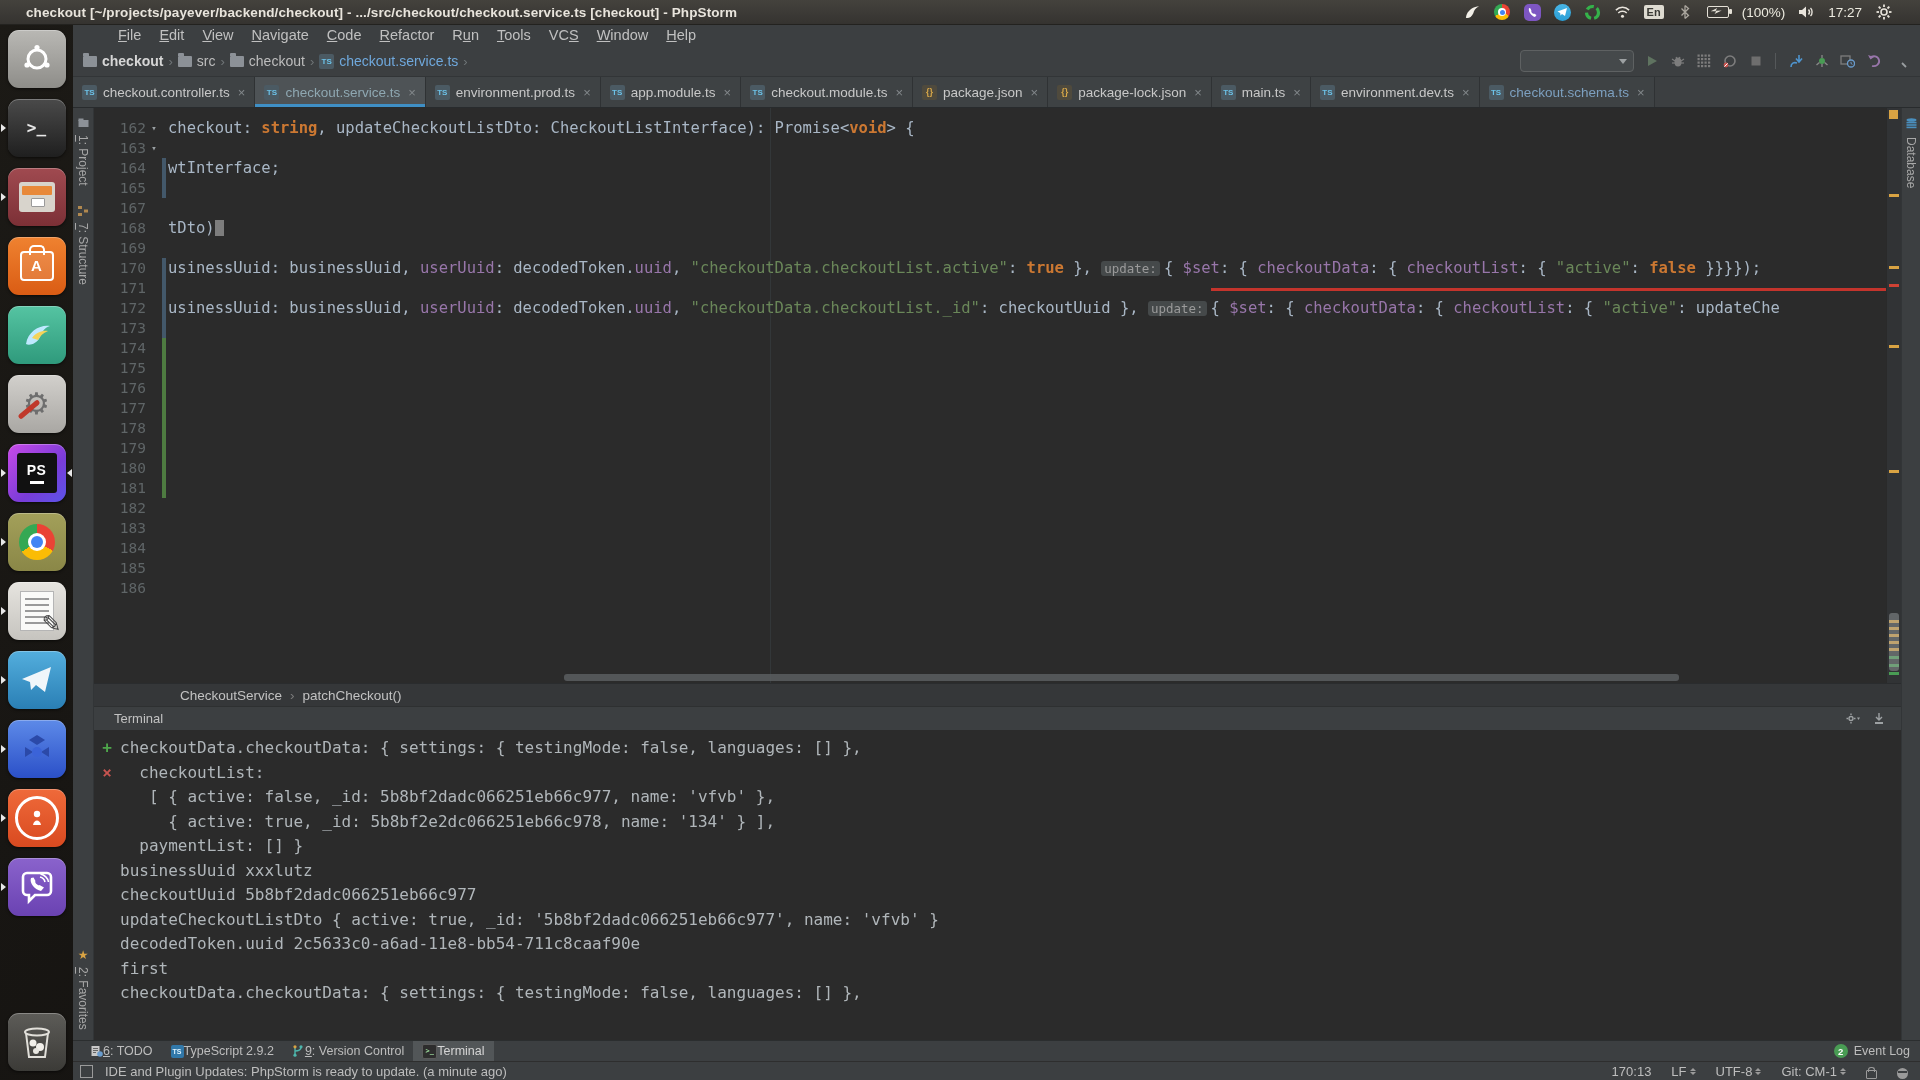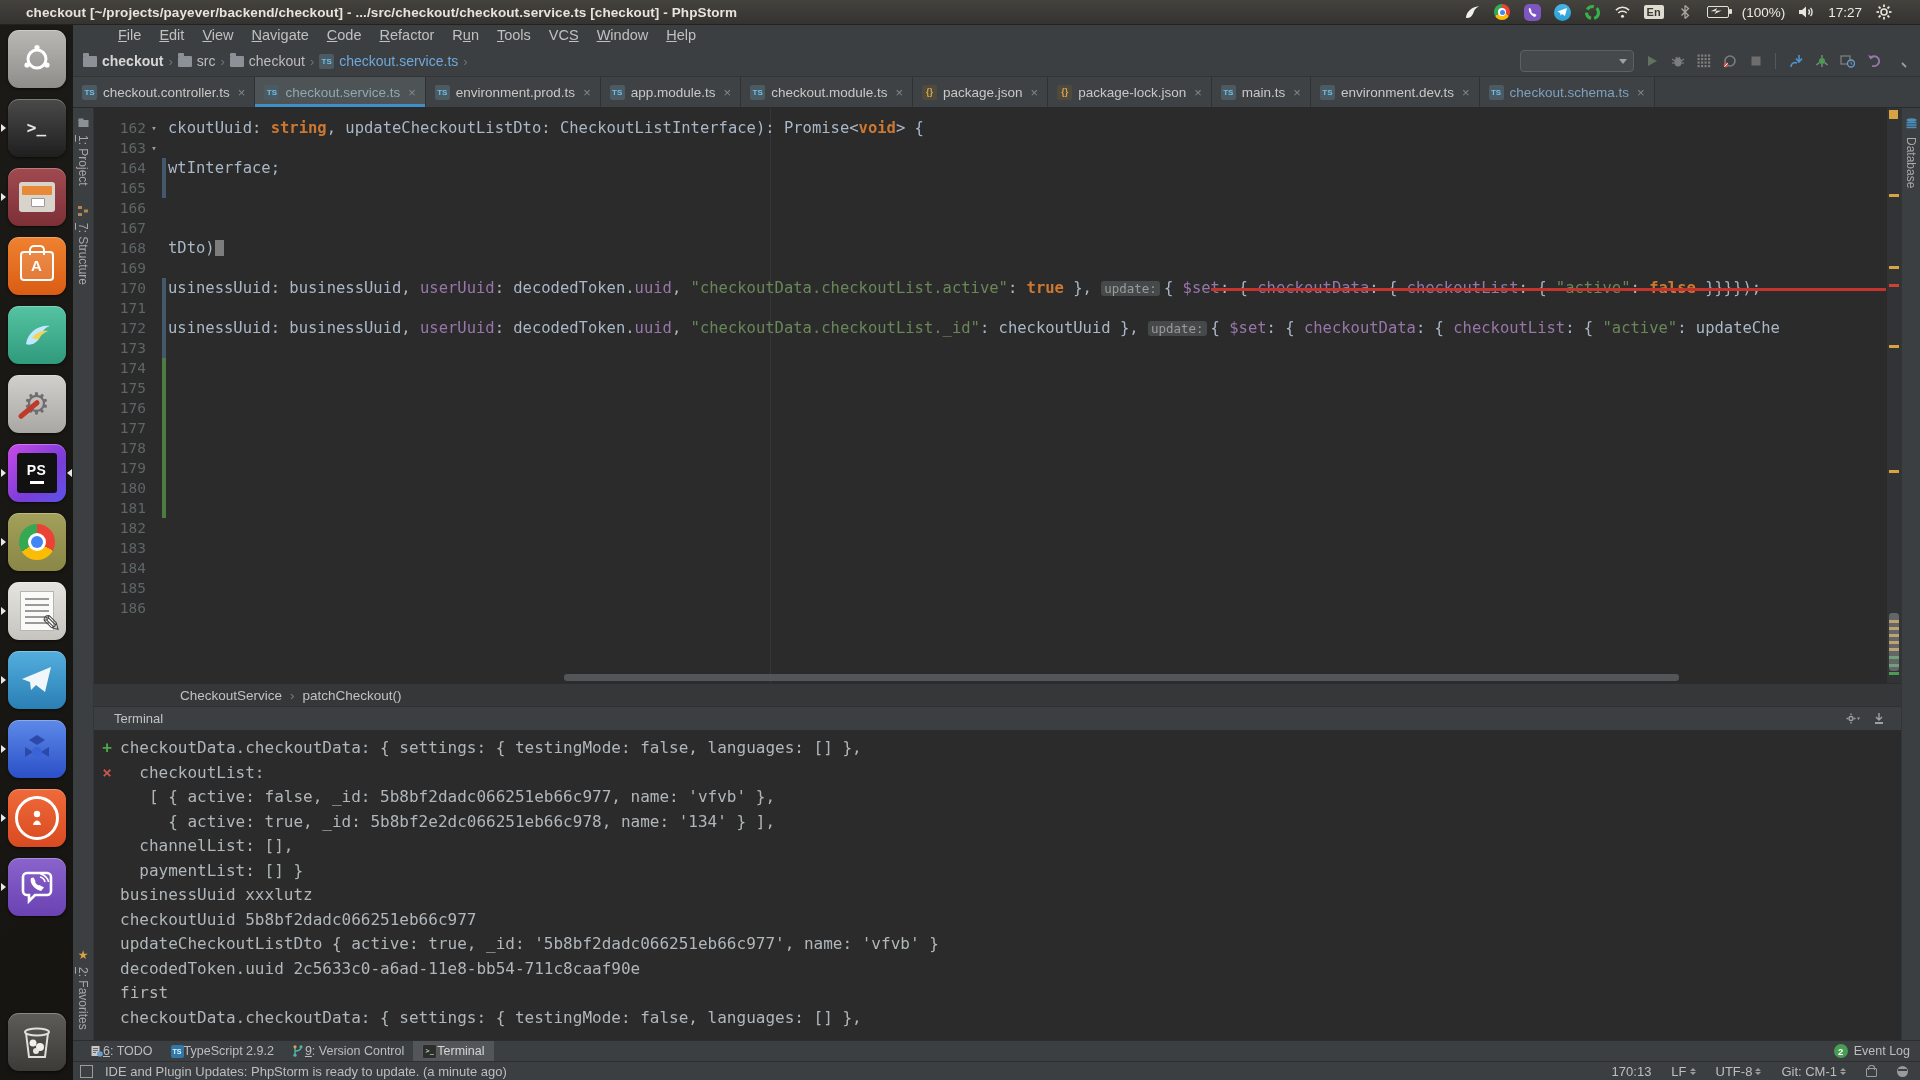--- a/index.html
+++ b/index.html
@@ -115,21 +115,21 @@
   .tb-right{margin-left:auto;display:flex;align-items:center;gap:6px;padding-right:10px;color:#bdbdbd;}
   .eventlog-badge{width:14px;height:14px;border-radius:50%;background:#499c54;color:#fff;font-size:9.5px;font-weight:bold;
     display:flex;align-items:center;justify-content:center;}
   .ic13{width:13px;height:13px;display:flex;align-items:center;justify-content:center;border-radius:2px;font-weight:bold;}
   .ic-ts-small{background:#3178a9;color:#dff3ff;font-size:7px;}
   .ic-term-small{background:#2d2d2d;color:#9fe09f;font-size:7px;font-family:"DejaVu Sans Mono",monospace;border:1px solid #5a5a5a;}
 
   .status-bar{height:18px;background:#3c3f41;border-top:1px solid #2e2e2e;display:flex;align-items:center;font-size:13px;color:#bdbdbd;flex:0 0 auto;}
   .sb-toggle{width:11px;height:11px;border:1px solid #9a9a9a;margin-left:7px;flex:0 0 auto;}
   .sb-msg{margin-left:12px;white-space:nowrap;}
-  .sb-right{margin-left:auto;display:flex;align-items:center;gap:20px;padding-right:12px;}
+  .sb-right{margin-left:auto;display:flex;align-items:flex-end;gap:20px;padding-right:12px;}
   .sb-item{display:flex;align-items:center;gap:3px;}
   .updown{display:inline-flex;flex-direction:column;gap:1px;}
   .updown i{display:block;width:0;height:0;border-left:3px solid transparent;border-right:3px solid transparent;}
   .updown .u{border-bottom:3px solid #9a9a9a;}
   .updown .d{border-top:3px solid #9a9a9a;}
   .lock-ic{width:9px;height:7px;border:1px solid #9a9a9a;border-radius:1px;position:relative;margin-top:3px;}
   .lock-ic:before{content:"";position:absolute;left:1px;top:-4px;width:5px;height:4px;border:1px solid #9a9a9a;border-bottom:none;border-radius:3px 3px 0 0;}
   .hector{width:11px;height:11px;border-radius:50%;background:#9a9a9a;position:relative;}
   .hector:before{content:"";position:absolute;left:1px;top:3px;width:9px;height:2px;background:#3c3f41;}
 </style>
@@ -567,25 +567,24 @@
           <div class="strip-btn">
             <span class="star">★</span>
             <span><span class="ul">2</span>: Favorites</span>
           </div>
         </div>
 
       <div class="center-col">
         <div class="editor">
           <div class="margin-guide"></div>
           <div class="code-lines">
-              <div class="cl-row"><span class="cl-num">162</span><span class="cl-fold">▾</span><span class="cl-chg"></span><span class="cl-text"><span class="tk-p">ckoutUuid: </span><span class="tk-k">string</span><span class="tk-p">, updateCheckoutListDto: CheckoutListInterface): Promise&lt;</span><span class="tk-k">void</span><span class="tk-p">&gt; {</span></span></div>
+              <div class="cl-row"><span class="cl-num">162</span><span class="cl-fold">▾</span><span class="cl-chg"></span><span class="cl-text"><span class="tk-p">checkout: </span><span class="tk-k">string</span><span class="tk-p">, updateCheckoutListDto: CheckoutListInterface): Promise&lt;</span><span class="tk-k">void</span><span class="tk-p">&gt; {</span></span></div>
               <div class="cl-row"><span class="cl-num">163</span><span class="cl-fold">▾</span><span class="cl-chg"></span><span class="cl-text"></span></div>
               <div class="cl-row"><span class="cl-num">164</span><span class="cl-fold"></span><span class="cl-chg mod"></span><span class="cl-text"><span class="tk-p">wtInterface;</span></span></div>
               <div class="cl-row"><span class="cl-num">165</span><span class="cl-fold"></span><span class="cl-chg mod"></span><span class="cl-text"></span></div>
-              <div class="cl-row"><span class="cl-num">166</span><span class="cl-fold"></span><span class="cl-chg"></span><span class="cl-text"></span></div>
               <div class="cl-row"><span class="cl-num">167</span><span class="cl-fold"></span><span class="cl-chg"></span><span class="cl-text"></span></div>
               <div class="cl-row"><span class="cl-num">168</span><span class="cl-fold"></span><span class="cl-chg"></span><span class="cl-text"><span class="tk-p">tDto)</span><span class="caret-block"></span></span></div>
               <div class="cl-row"><span class="cl-num">169</span><span class="cl-fold"></span><span class="cl-chg"></span><span class="cl-text"></span></div>
               <div class="cl-row"><span class="cl-num">170</span><span class="cl-fold"></span><span class="cl-chg mod"></span><span class="cl-text"><span class="tk-p">usinessUuid: businessUuid, </span><span class="tk-pr">userUuid</span><span class="tk-p">: decodedToken.</span><span class="tk-pr">uuid</span><span class="tk-p">, </span><span class="tk-s">"checkoutData.checkoutList.active"</span><span class="tk-p">: </span><span class="tk-k">true</span><span class="tk-p"> }, </span><span class="tk-h">update:</span><span class="tk-p">{ </span><span class="tk-pr">$set</span><span class="tk-p">: { </span><span class="tk-pr">checkoutData</span><span class="tk-p">: { </span><span class="tk-pr">checkoutList</span><span class="tk-p">: { </span><span class="tk-s">"active"</span><span class="tk-p">: </span><span class="tk-k">false</span><span class="tk-p"> }}}});</span></span></div>
               <div class="cl-row"><span class="cl-num">171</span><span class="cl-fold"></span><span class="cl-chg mod"></span><span class="cl-text"></span></div>
               <div class="cl-row"><span class="cl-num">172</span><span class="cl-fold"></span><span class="cl-chg mod"></span><span class="cl-text"><span class="tk-p">usinessUuid: businessUuid, </span><span class="tk-pr">userUuid</span><span class="tk-p">: decodedToken.</span><span class="tk-pr">uuid</span><span class="tk-p">, </span><span class="tk-s">"checkoutData.checkoutList._id"</span><span class="tk-p">: checkoutUuid }, </span><span class="tk-h">update:</span><span class="tk-p">{ </span><span class="tk-pr">$set</span><span class="tk-p">: { </span><span class="tk-pr">checkoutData</span><span class="tk-p">: { </span><span class="tk-pr">checkoutList</span><span class="tk-p">: { </span><span class="tk-s">"active"</span><span class="tk-p">: updateChe</span></span></div>
               <div class="cl-row"><span class="cl-num">173</span><span class="cl-fold"></span><span class="cl-chg mod"></span><span class="cl-text"></span></div>
               <div class="cl-row"><span class="cl-num">174</span><span class="cl-fold"></span><span class="cl-chg add"></span><span class="cl-text"></span></div>
               <div class="cl-row"><span class="cl-num">175</span><span class="cl-fold"></span><span class="cl-chg add"></span><span class="cl-text"></span></div>
               <div class="cl-row"><span class="cl-num">176</span><span class="cl-fold"></span><span class="cl-chg add"></span><span class="cl-text"></span></div>
@@ -649,21 +648,20 @@
                 </svg>
             </span>
           </div>
         </div>
 
         <div class="terminal">
             <div class="t-row"><span class="t-gutter green">+</span><span class="t-text">checkoutData.checkoutData: { settings: { testingMode: false, languages: [] },</span></div>
             <div class="t-row"><span class="t-gutter red">×</span><span class="t-text">  checkoutList:</span></div>
             <div class="t-row"><span class="t-gutter"></span><span class="t-text">   [ { active: false, _id: 5b8bf2dadc066251eb66c977, name: 'vfvb' },</span></div>
             <div class="t-row"><span class="t-gutter"></span><span class="t-text">     { active: true, _id: 5b8bf2e2dc066251eb66c978, name: '134' } ],</span></div>
-            <div class="t-row"><span class="t-gutter"></span><span class="t-text">  channelList: [],</span></div>
             <div class="t-row"><span class="t-gutter"></span><span class="t-text">  paymentList: [] }</span></div>
             <div class="t-row"><span class="t-gutter"></span><span class="t-text">businessUuid xxxlutz</span></div>
             <div class="t-row"><span class="t-gutter"></span><span class="t-text">checkoutUuid 5b8bf2dadc066251eb66c977</span></div>
             <div class="t-row"><span class="t-gutter"></span><span class="t-text">updateCheckoutListDto { active: true, _id: '5b8bf2dadc066251eb66c977', name: 'vfvb' }</span></div>
             <div class="t-row"><span class="t-gutter"></span><span class="t-text">decodedToken.uuid 2c5633c0-a6ad-11e8-bb54-711c8caaf90e</span></div>
             <div class="t-row"><span class="t-gutter"></span><span class="t-text">first</span></div>
             <div class="t-row"><span class="t-gutter"></span><span class="t-text">checkoutData.checkoutData: { settings: { testingMode: false, languages: [] },</span></div>
           </div>
       </div>
 

